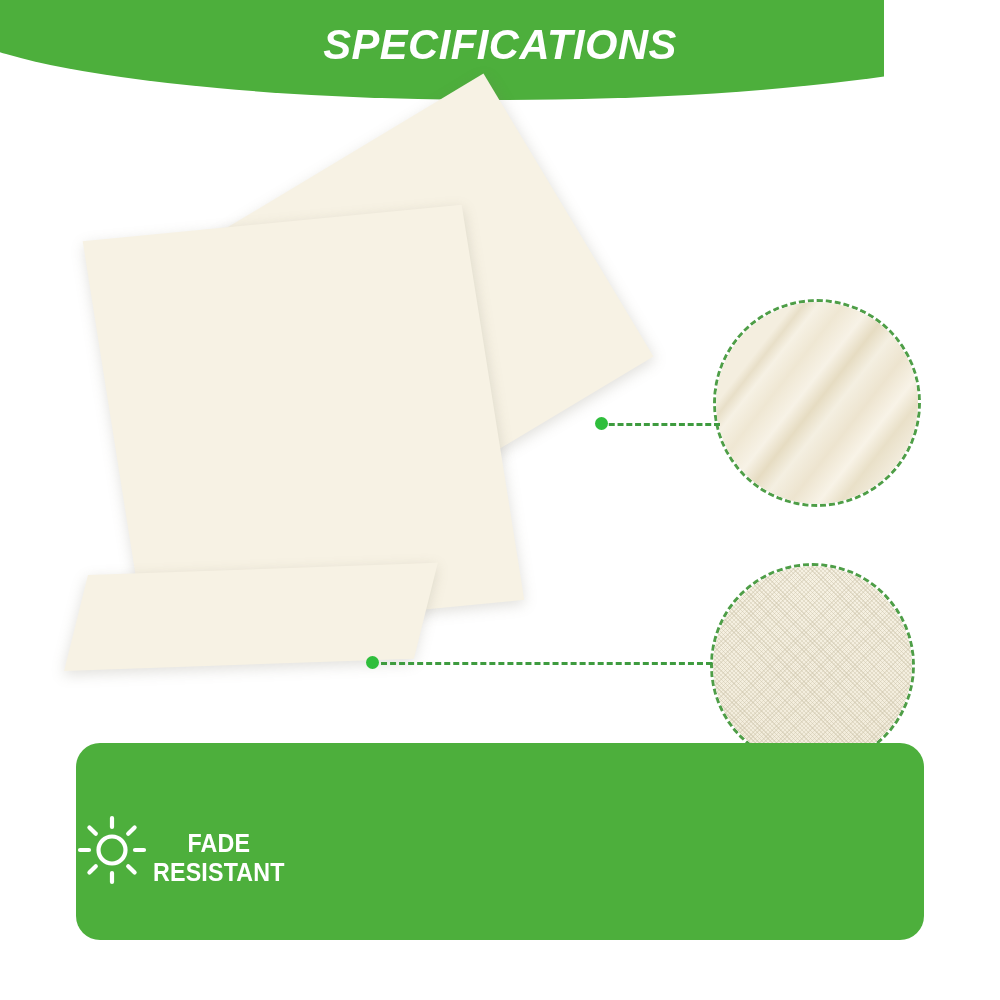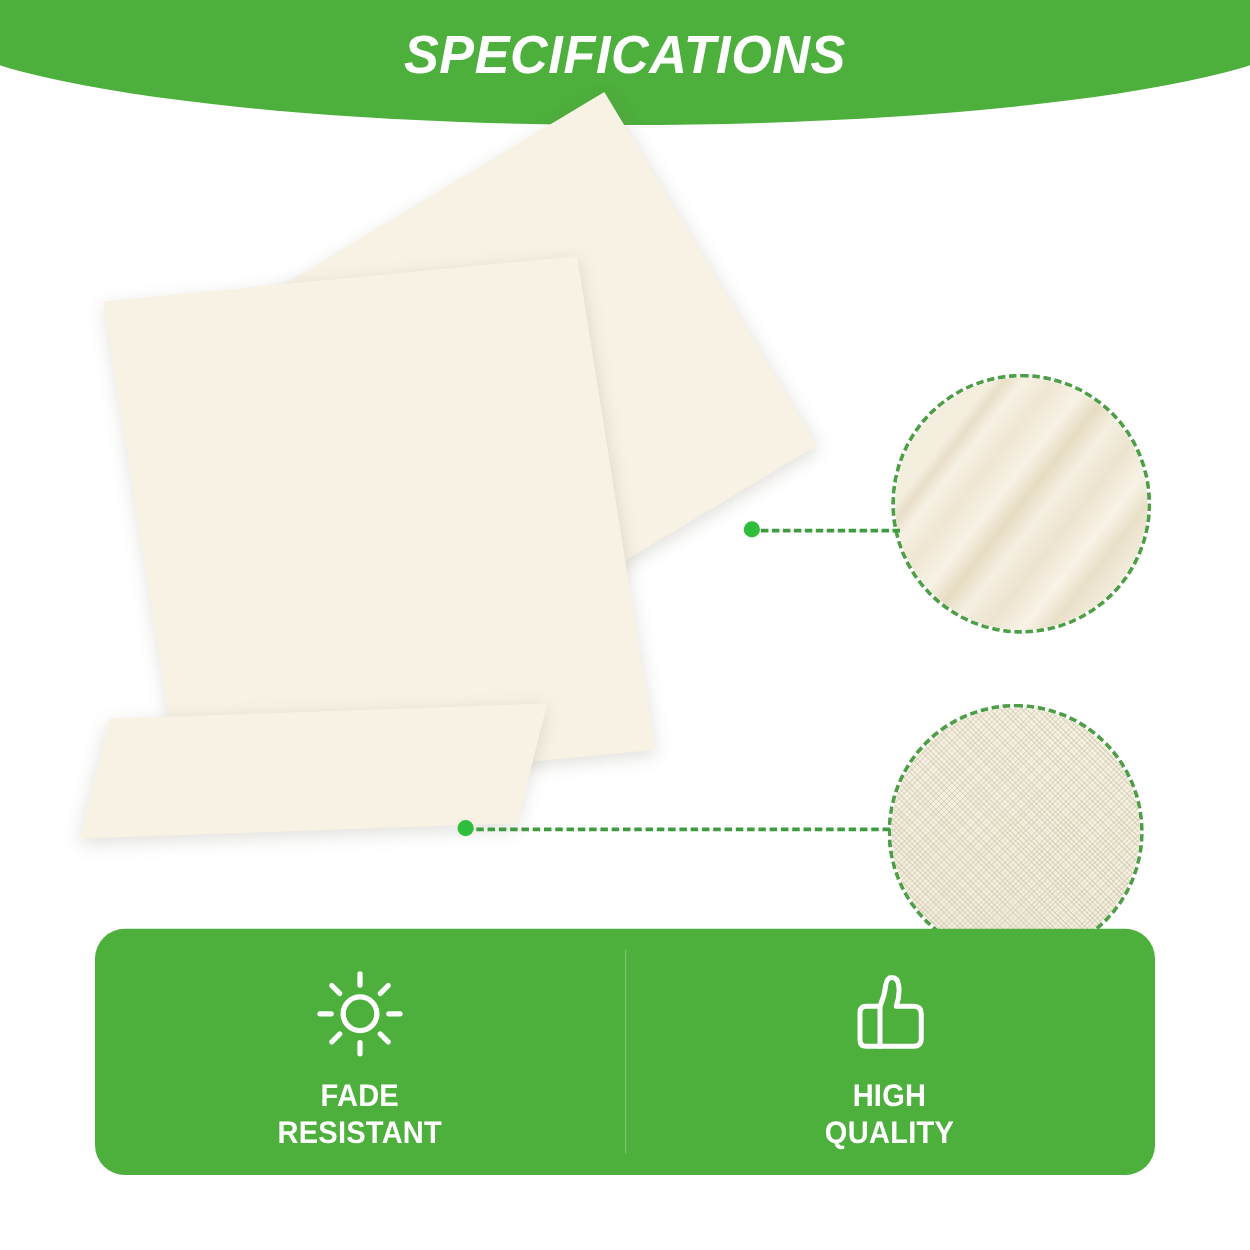--- a/index.html
+++ b/index.html
@@ -14,21 +14,21 @@
     overflow: hidden;
     font-family: "Liberation Sans", sans-serif;
     -webkit-font-smoothing: antialiased;
   }
 
   
   #header-banner {
     position: absolute;
     left: 0;
     top: 0;
-    width: 1000px;
+    width: 884px;
     height: 105px;
     overflow: hidden;
   }
   #header-banner .banner-shape {
     position: absolute;
     left: -60px;
     top: -520px;
     width: 1120px;
     height: 620px;
     background: #4DAF3C;
@@ -205,24 +205,24 @@
     height: 197px;
     background: #4DAF3C;
     border-radius: 24px;
     display: flex;
     align-items: stretch;
   }
   .feature-item {
     flex: 1 1 0;
     position: relative;
     display: flex;
-    flex-direction: column;
+    flex-direction: row;
     align-items: center;
     justify-content: flex-start;
-    padding-top: 32px;
+    padding-top: 16px;
     box-sizing: border-box;
   }
   .feature-item + .feature-item::before {
     content: "";
     position: absolute;
     left: 0;
     top: 17px;
     bottom: 17px;
     width: 1px;
     background: rgba(255,255,255,0.26);
@@ -287,27 +287,14 @@
         <line x1="19.8" y1="52.2" x2="13.4" y2="58.6"></line>
       </g>
     </svg>
     <div class="feature-label">
       <div>FADE</div>
       <div>RESISTANT</div>
     </div>
   </div>
 
 
-  <div class="feature-item">
-    <svg class="feature-icon" viewBox="0 0 72 72">
-      <g fill="none" stroke="#ffffff" stroke-width="4" stroke-linejoin="round" stroke-linecap="round">
-        <path d="M28 30 L28 62 L55 62 Q61 62 61 56 L61 36 Q61 30 55 30 L41 30
-                 Q44 21 43 14 Q42.4 7 37.6 7 Q33.5 7 32.6 13 Q31.6 22 28 30 Z"></path>
-        <path d="M28 30 L17 30 Q12 30 12 35 L12 57 Q12 62 17 62 L28 62"></path>
-      </g>
-    </svg>
-    <div class="feature-label">
-      <div>HIGH</div>
-      <div>QUALITY</div>
-    </div>
-  </div>
 
 </div>
 
 </body></html>

